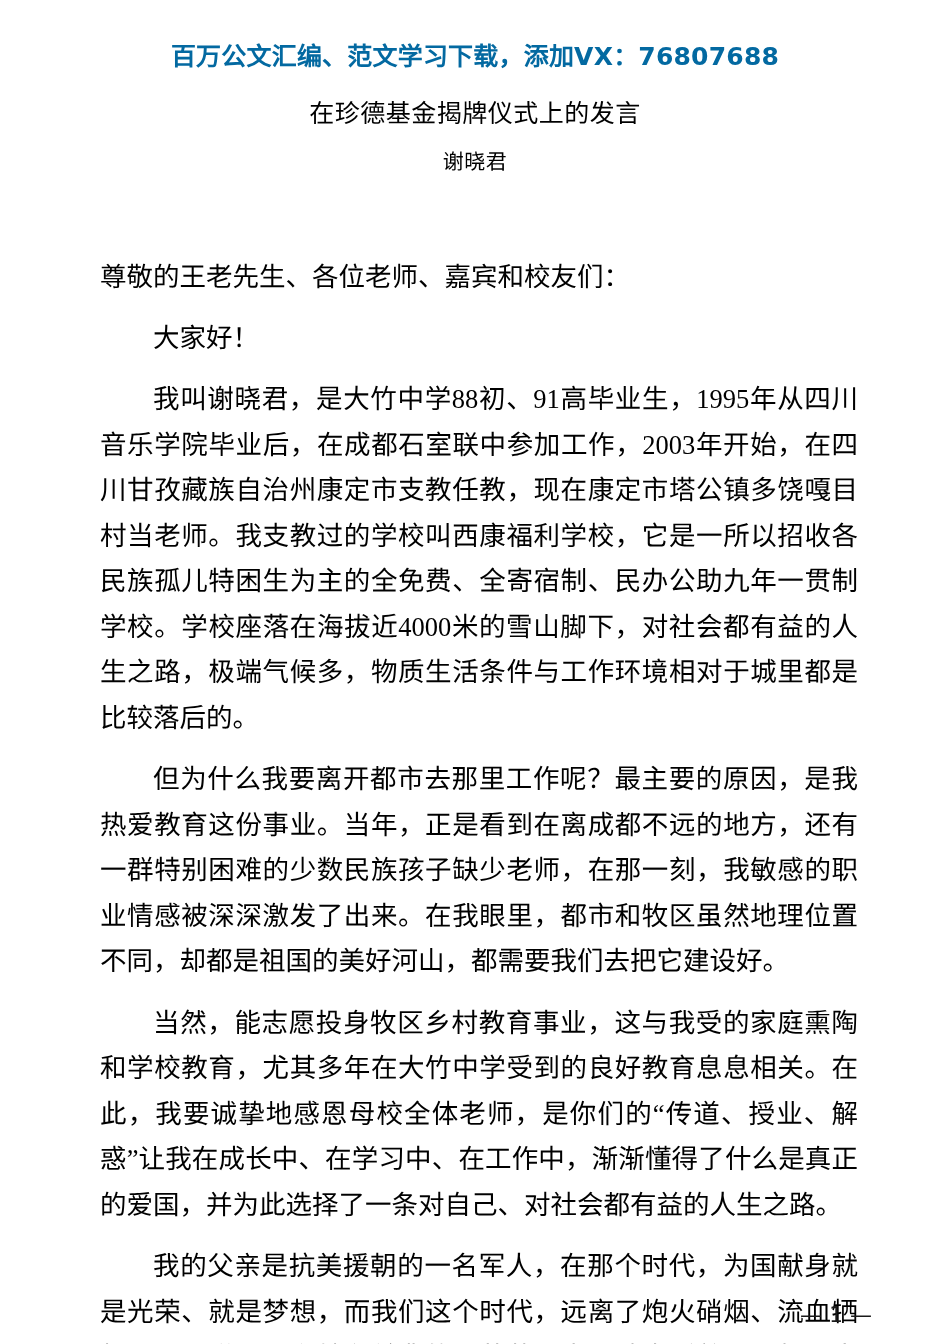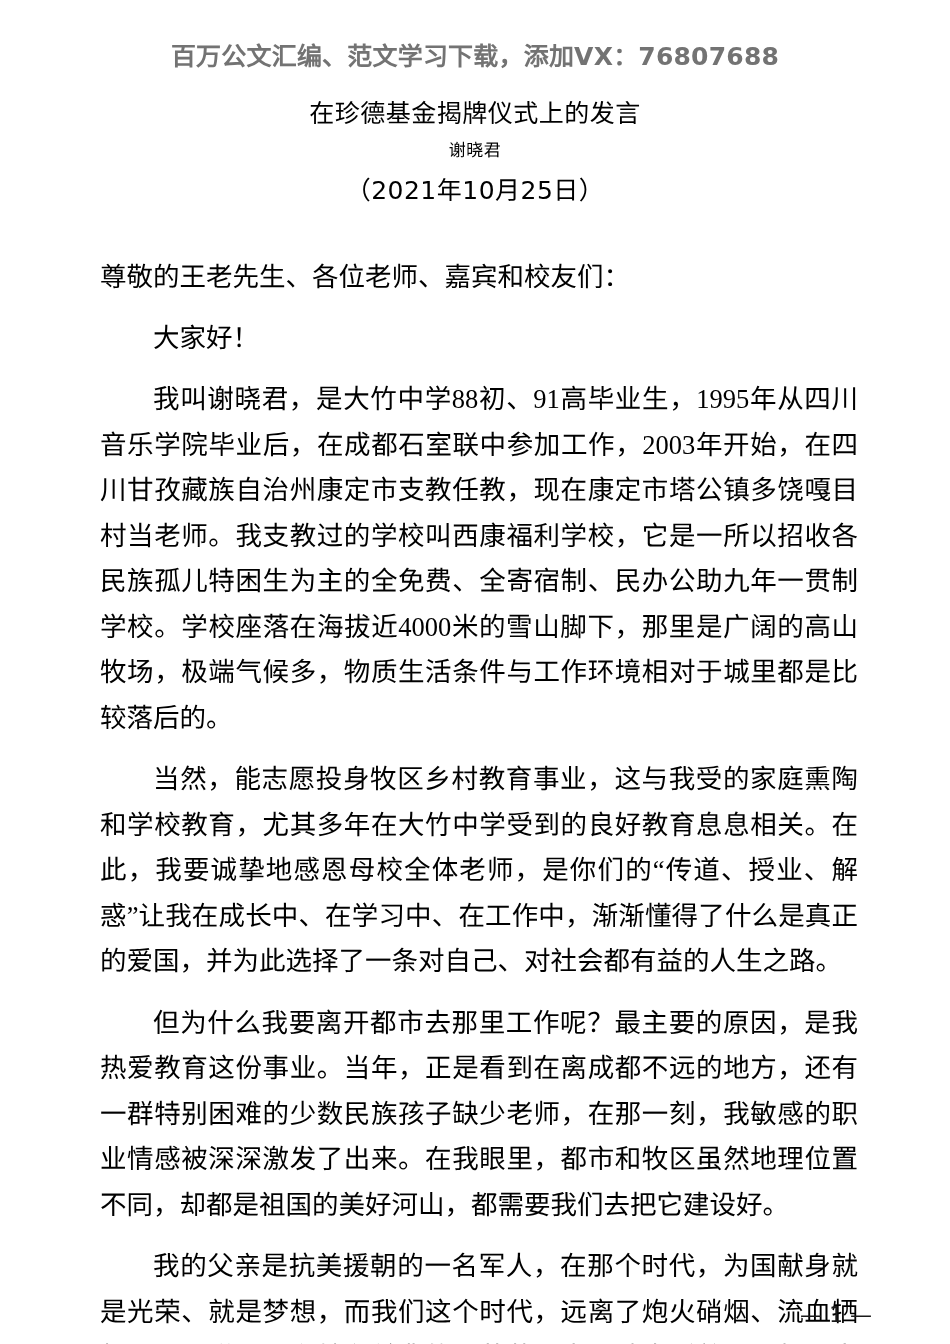--- a/index.html
+++ b/index.html
@@ -26,21 +26,21 @@
   
   .promo-banner {
     position: absolute;
     top: 42px;
     left: 0;
     width: 950px;
     text-align: center;
   }
   .promo-text {
     display: inline-block;
-    color: #737373;
+    color: #0369a1;
     font-size: 25px;
     font-weight: bold;
     letter-spacing: 0.2px;
     line-height: 1.2;
     white-space: nowrap;
   }
 
   
   .title-block {
     position: absolute;
@@ -50,23 +50,23 @@
     text-align: center;
   }
   .doc-title {
     font-size: 25px;
     line-height: 36px;
     font-weight: normal;
     margin: 0;
     letter-spacing: 0.5px;
   }
   .doc-author {
-    font-size: 17px;
+    font-size: 21px;
     line-height: 36px;
-    margin: 0;
+    margin: 12px;
     letter-spacing: 0.5px;
   }
   .doc-date {
     font-size: 25px;
     line-height: 36px;
     margin: 0;
     margin-top: 5px;
     letter-spacing: 0.5px;
   }
 
@@ -116,34 +116,33 @@
 
 <div class="page">
 
   <div class="promo-banner">
     <span class="promo-text">百万公文汇编、范文学习下载，添加VX：76807688</span>
   </div>
 
   <div class="title-block">
     <div class="doc-title">在珍德基金揭牌仪式上的发言</div>
     <div class="doc-author">谢晓君</div>
-    <div class="doc-date">（2021年10月25日）</div>
   </div>
 
   <div class="body-block">
 
     <p class="para noindent">尊敬的王老先生、各位老师、嘉宾和校友们：</p>
 
     <p class="para indent">大家好！</p>
 
-    <p class="para indent">我叫谢晓君，是大竹中学88初、91高毕业生，1995年从四川音乐学院毕业后，在成都石室联中参加工作，2003年开始，在四川甘孜藏族自治州康定市支教任教，现在康定市塔公镇多饶嘎目村当老师。我支教过的学校叫西康福利学校，它是一所以招收各民族孤儿特困生为主的全免费、全寄宿制、民办公助九年一贯制学校。学校座落在海拔近4000米的雪山脚下，那里是广阔的高山牧场，极端气候多，物质生活条件与工作环境相对于城里都是比较落后的。</p>
+    <p class="para indent">我叫谢晓君，是大竹中学88初、91高毕业生，1995年从四川音乐学院毕业后，在成都石室联中参加工作，2003年开始，在四川甘孜藏族自治州康定市支教任教，现在康定市塔公镇多饶嘎目村当老师。我支教过的学校叫西康福利学校，它是一所以招收各民族孤儿特困生为主的全免费、全寄宿制、民办公助九年一贯制学校。学校座落在海拔近4000米的雪山脚下，对社会都有益的人生之路，极端气候多，物质生活条件与工作环境相对于城里都是比较落后的。</p>
+
+    <p class="para indent">但为什么我要离开都市去那里工作呢？最主要的原因，是我热爱教育这份事业。当年，正是看到在离成都不远的地方，还有一群特别困难的少数民族孩子缺少老师，在那一刻，我敏感的职业情感被深深激发了出来。在我眼里，都市和牧区虽然地理位置不同，却都是祖国的美好河山，都需要我们去把它建设好。</p>
 
     <p class="para indent">当然，能志愿投身牧区乡村教育事业，这与我受的家庭熏陶和学校教育，尤其多年在大竹中学受到的良好教育息息相关。在此，我要诚挚地感恩母校全体老师，是你们的“传道、授业、解惑”让我在成长中、在学习中、在工作中，渐渐懂得了什么是真正的爱国，并为此选择了一条对自己、对社会都有益的人生之路。</p>
-
-    <p class="para indent">但为什么我要离开都市去那里工作呢？最主要的原因，是我热爱教育这份事业。当年，正是看到在离成都不远的地方，还有一群特别困难的少数民族孩子缺少老师，在那一刻，我敏感的职业情感被深深激发了出来。在我眼里，都市和牧区虽然地理位置不同，却都是祖国的美好河山，都需要我们去把它建设好。</p>
 
     <p class="para indent">我的父亲是抗美援朝的一名军人，在那个时代，为国献身就是光荣、就是梦想，而我们这个时代，远离了炮火硝烟、流血牺牲，可以说，我们躺在前辈的功劳薄上幸福地生活着。我想，当下这个时代，我们爱国方式与老一辈已不尽相同了，对于我而言，我的爱国就是要好好工作，就是尽自己所能把山里的孩子教育好，帮助他们将来自食其力，建设家乡，报效国家。</p>
 
   </div>
 
   <div class="footer">
     <span class="page-number">— 1 —</span>
   </div>
 
 </div>

